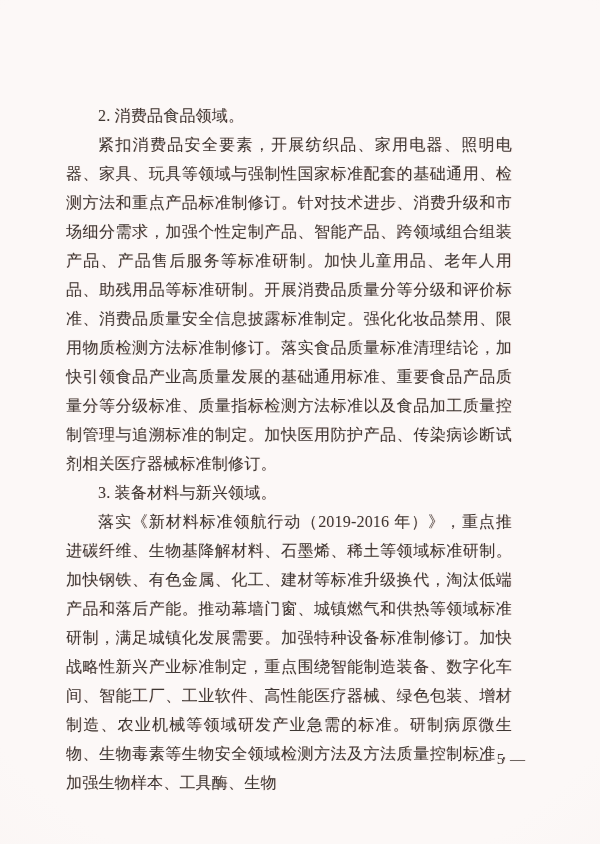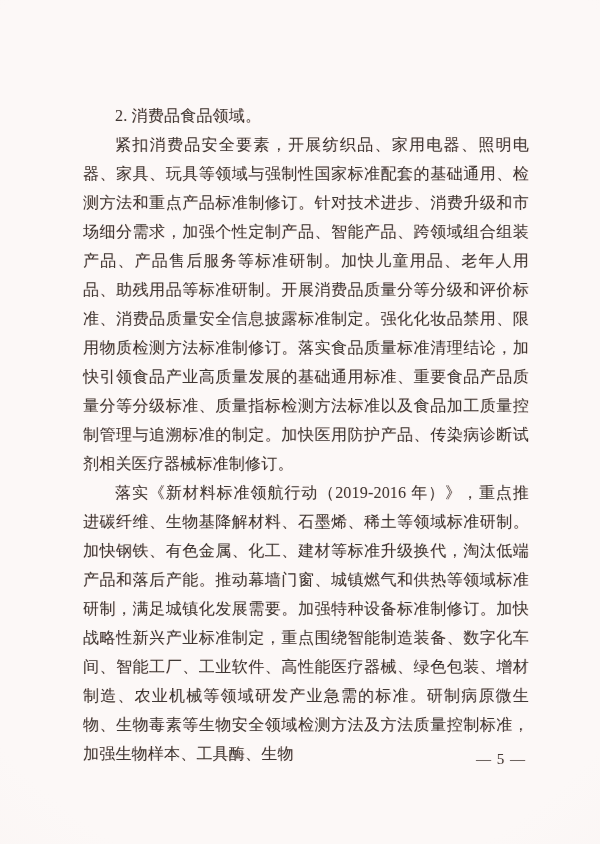--- a/index.html
+++ b/index.html
@@ -17,21 +17,21 @@
   }
   .sheet {
     position: relative;
     width: 600px;
     height: 844px;
     overflow: hidden;
     background: radial-gradient(ellipse 130% 110% at 50% 45%, var(--paper) 55%, var(--paper-edge) 100%);
   }
   .text-block {
     position: absolute;
-    left: 83px;
+    left: 66px;
     top: 101px;
     width: 446px;
   }
   .para {
     margin: 0;
     font-size: 16px;
     line-height: 29px;
     color: var(--ink);
     text-indent: 2em;
     text-align: justify;
@@ -50,17 +50,18 @@
     text-shadow: 0.6px 0.4px 0.8px rgba(188, 118, 106, 0.30);
   }
 </style>
 </head>
 <body>
 
 <div class="sheet">
   <div class="text-block">
     <p class="para">2. 消费品食品领域。</p>
     <p class="para">紧扣消费品安全要素，开展纺织品、家用电器、照明电器、家具、玩具等领域与强制性国家标准配套的基础通用、检测方法和重点产品标准制修订。针对技术进步、消费升级和市场细分需求，加强个性定制产品、智能产品、跨领域组合组装产品、产品售后服务等标准研制。加快儿童用品、老年人用品、助残用品等标准研制。开展消费品质量分等分级和评价标准、消费品质量安全信息披露标准制定。强化化妆品禁用、限用物质检测方法标准制修订。落实食品质量标准清理结论，加快引领食品产业高质量发展的基础通用标准、重要食品产品质量分等分级标准、质量指标检测方法标准以及食品加工质量控制管理与追溯标准的制定。加快医用防护产品、传染病诊断试剂相关医疗器械标准制修订。</p>
+    <p class="para">3. 装备材料与新兴领域。</p>
     <p class="para">落实《新材料标准领航行动（2019-2016 年）》，重点推进碳纤维、生物基降解材料、石墨烯、稀土等领域标准研制。加快钢铁、有色金属、化工、建材等标准升级换代，淘汰低端产品和落后产能。推动幕墙门窗、城镇燃气和供热等领域标准研制，满足城镇化发展需要。加强特种设备标准制修订。加快战略性新兴产业标准制定，重点围绕智能制造装备、数字化车间、智能工厂、工业软件、高性能医疗器械、绿色包装、增材制造、农业机械等领域研发产业急需的标准。研制病原微生物、生物毒素等生物安全领域检测方法及方法质量控制标准，加强生物样本、工具酶、生物</p>
   </div>
 
   <div class="page-number">— 5 —</div>
 </div>
 
 </body></html>

